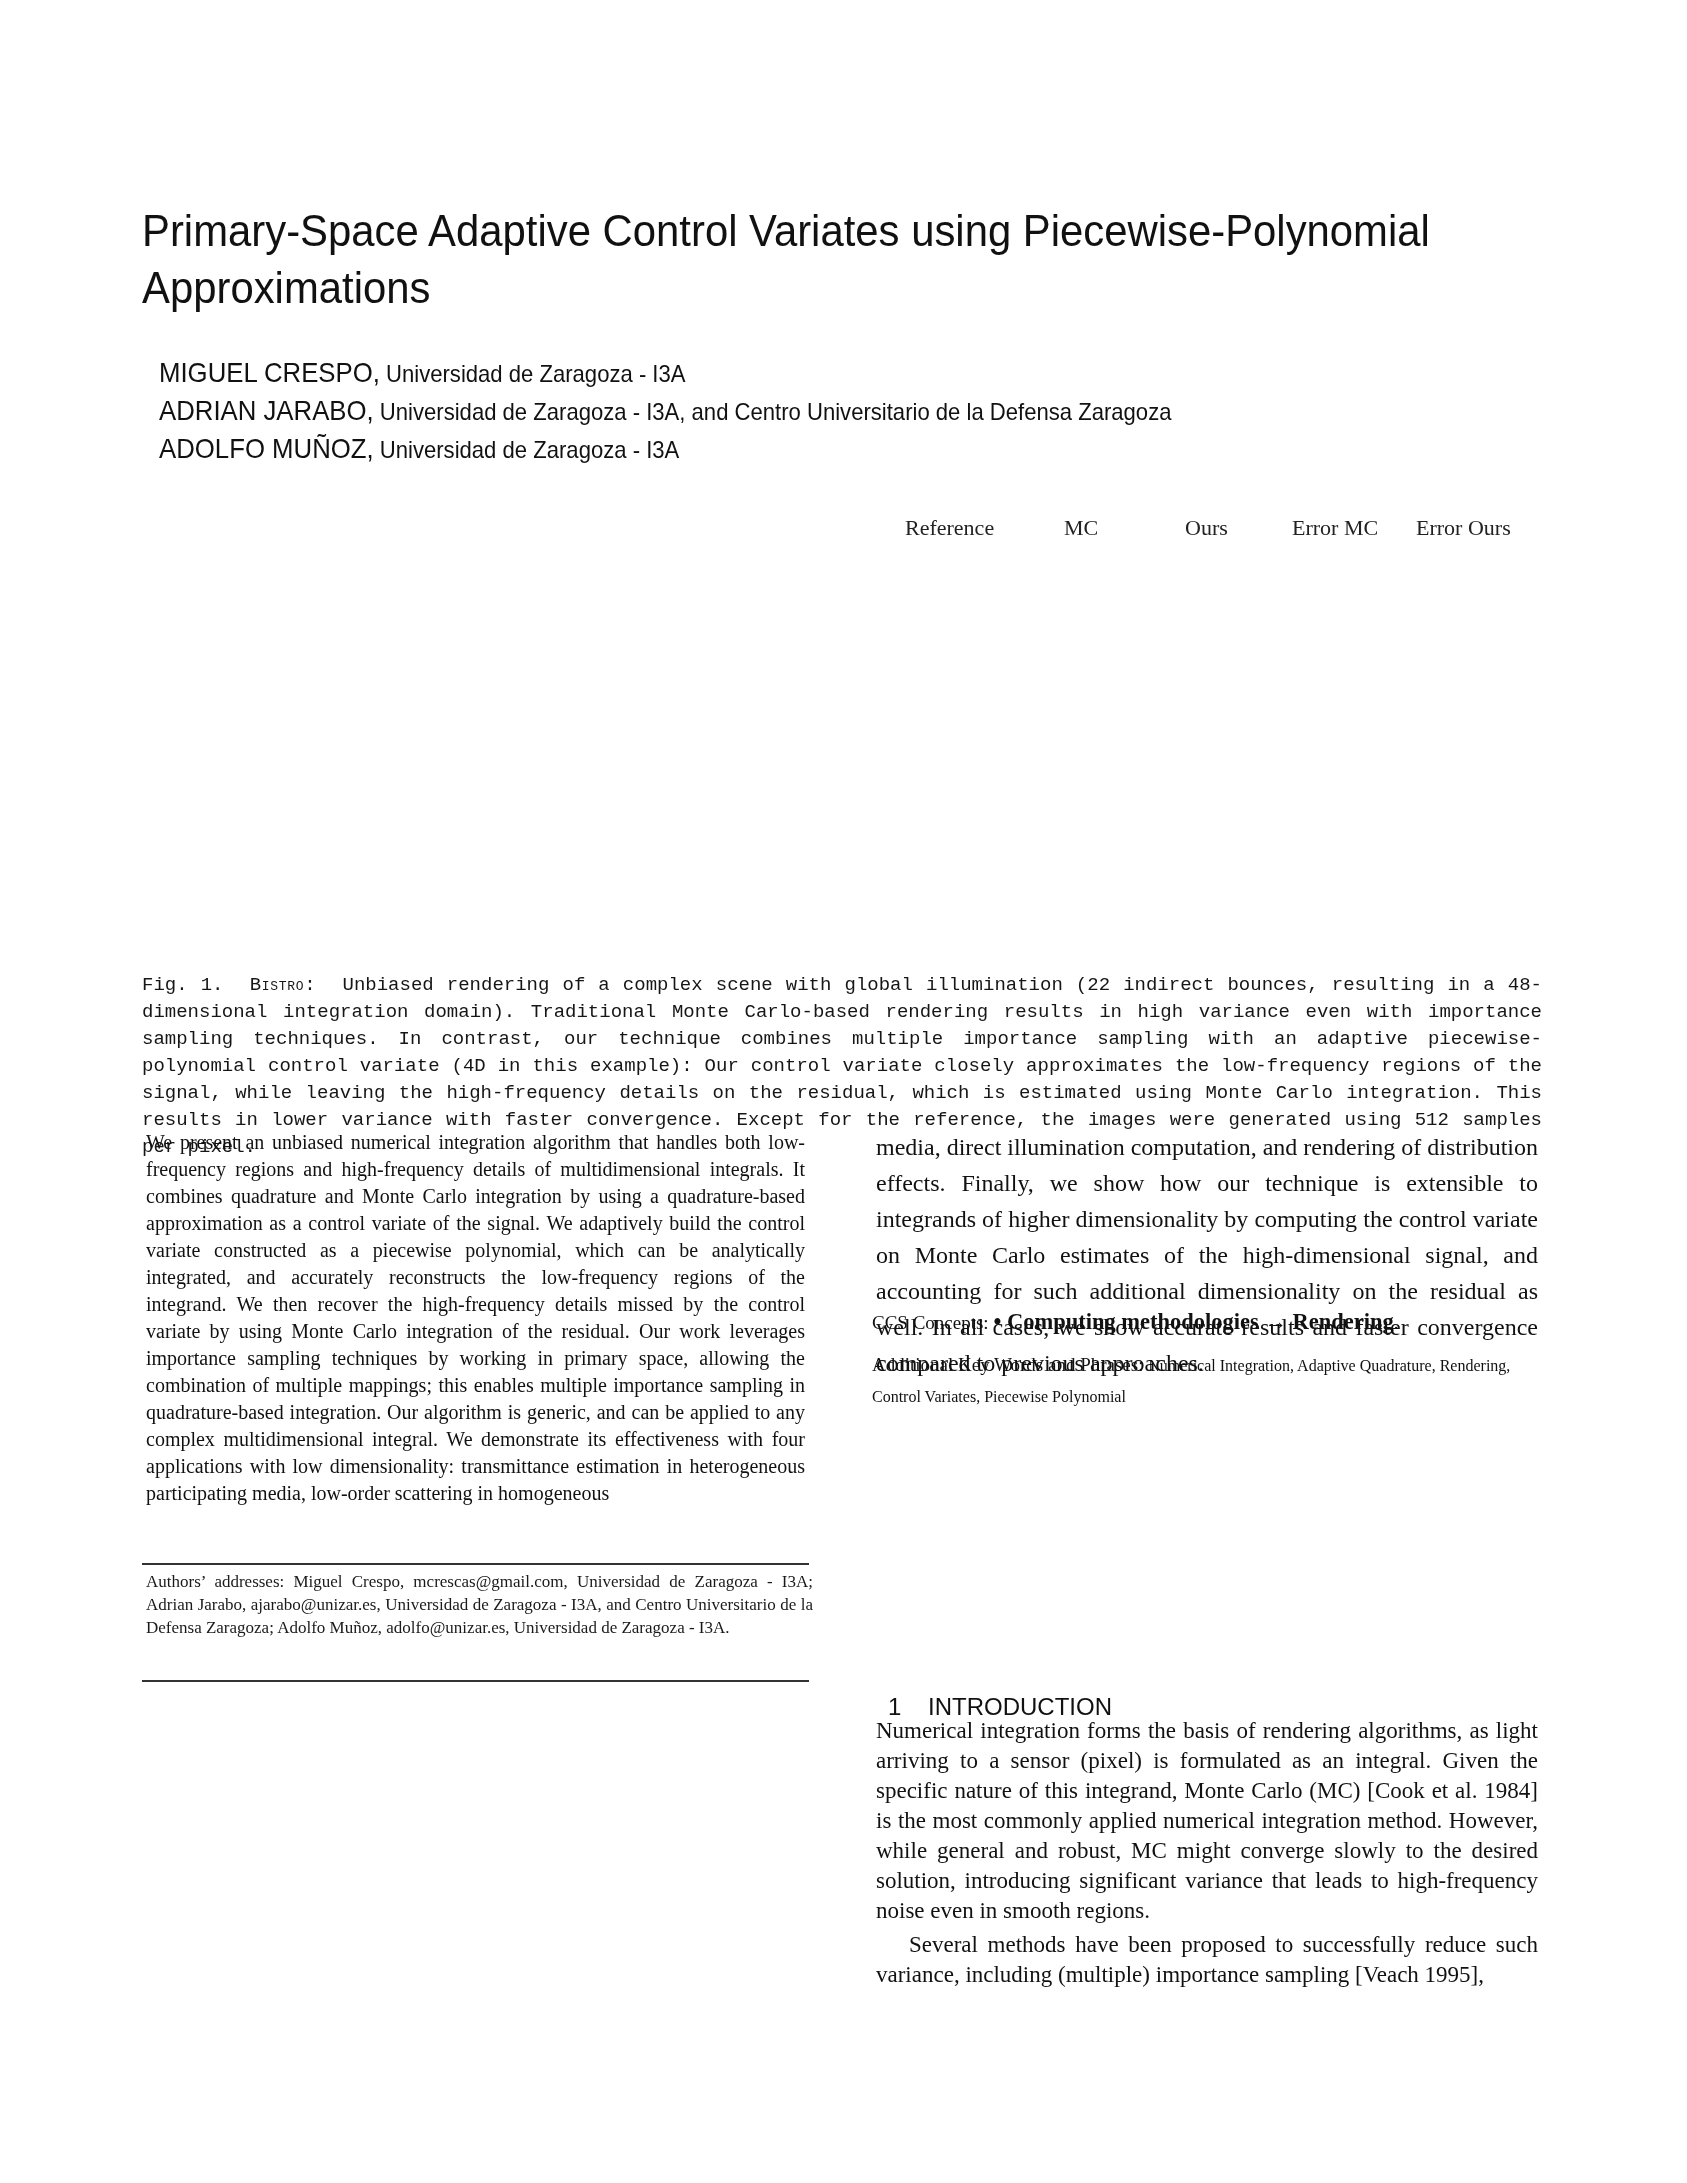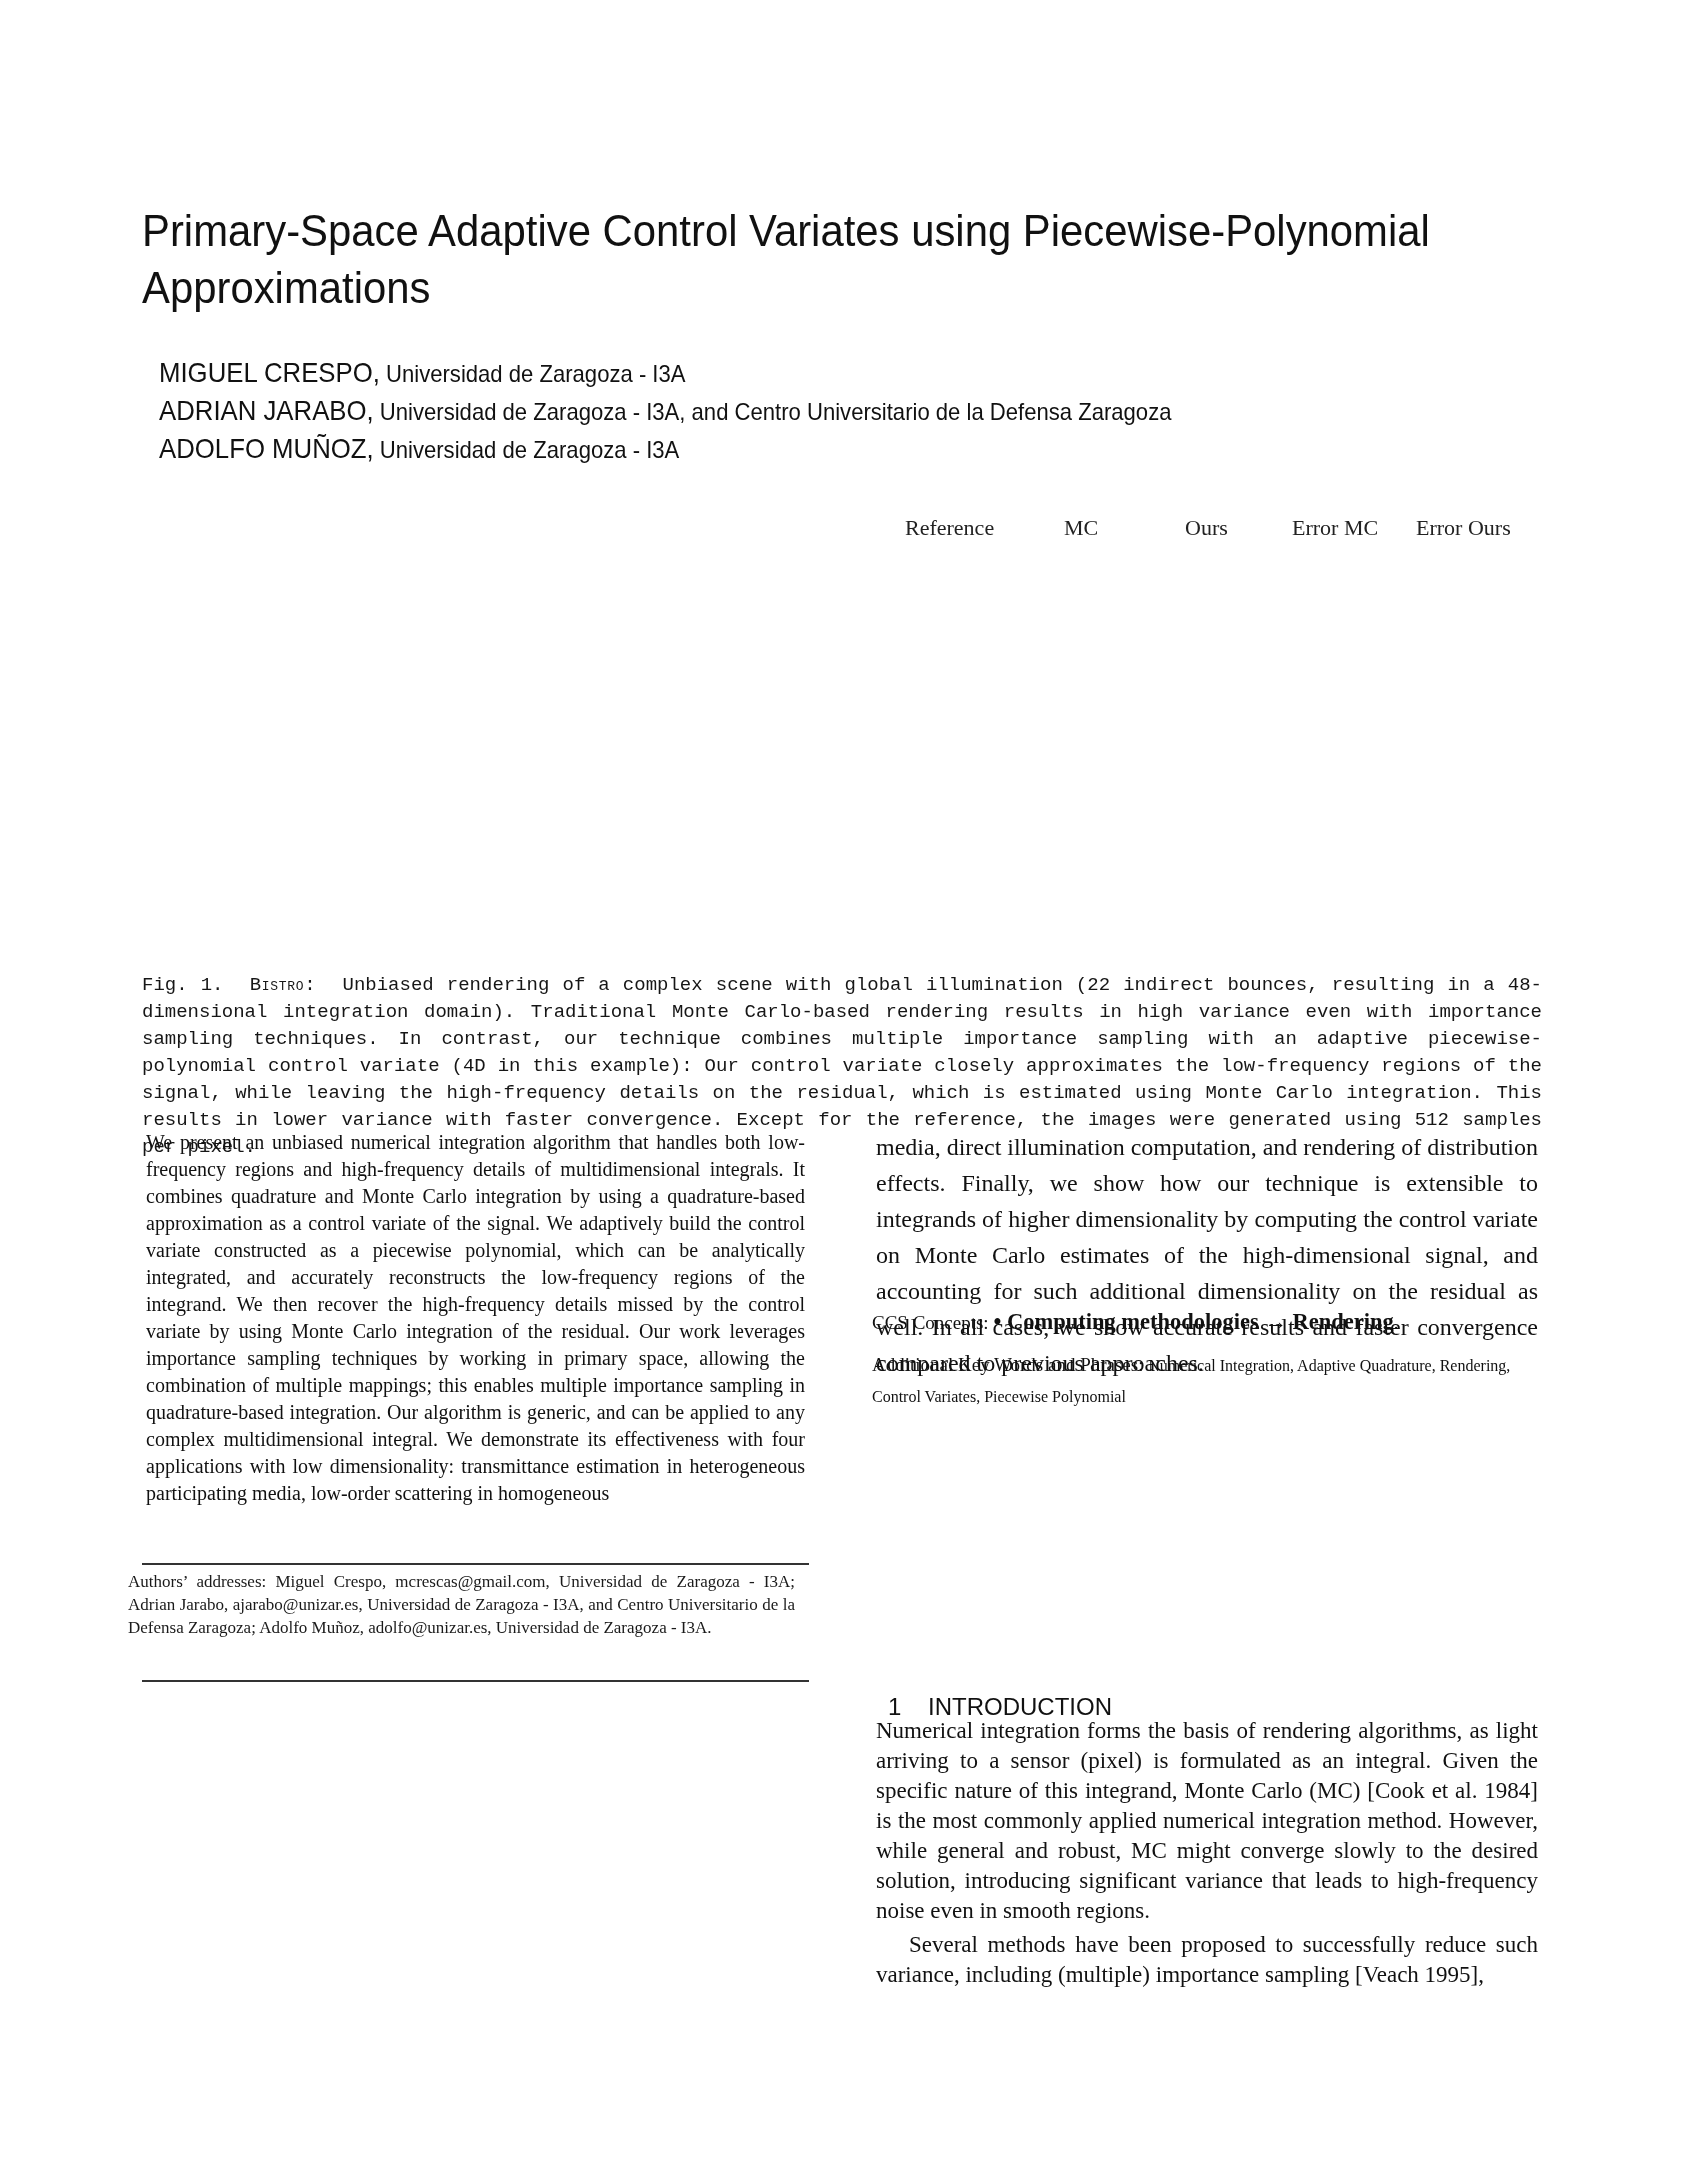--- a/index.html
+++ b/index.html
@@ -43,21 +43,21 @@
 
   #ccs { position: absolute; left: 872px; top: 1307px; width: 670px; font-family: "Liberation Serif", serif; font-size: 19px; line-height: 29px; }
   #ccs .ccs-value { font-weight: bold; font-size: 22.5px; margin-top: 12px; }
   #keywords { position: absolute; left: 872px; top: 1350px; width: 670px; font-family: "Liberation Serif", serif; font-size: 19px; line-height: 30px; }
   #keywords .kw-value { font-size: 16px; }
 
   .rule { position: absolute; left: 142px; width: 667px; height: 0; border-top: 2px solid #333; }
   #rule-top { top: 1563px; }
   #rule-bottom { top: 1680px; }
   #footnote {
-    position: absolute; left: 128px; top: 1570px; width: 667px;
+    position: absolute; left: 146px; top: 1570px; width: 667px;
     font-family: "Liberation Serif", serif; font-size: 17px; line-height: 23px; text-align: justify; color: #1a1a1a;
   }
 
   #intro-heading {
     position: absolute; left: 872px; top: 1676px; width: 670px;
     font-family: "Liberation Sans", sans-serif; font-size: 24px; line-height: 30px; margin: 16px; font-weight: normal;
     white-space: nowrap;
   }
   #intro-heading .num { display: inline-block; width: 40px; }
   #intro-body {

